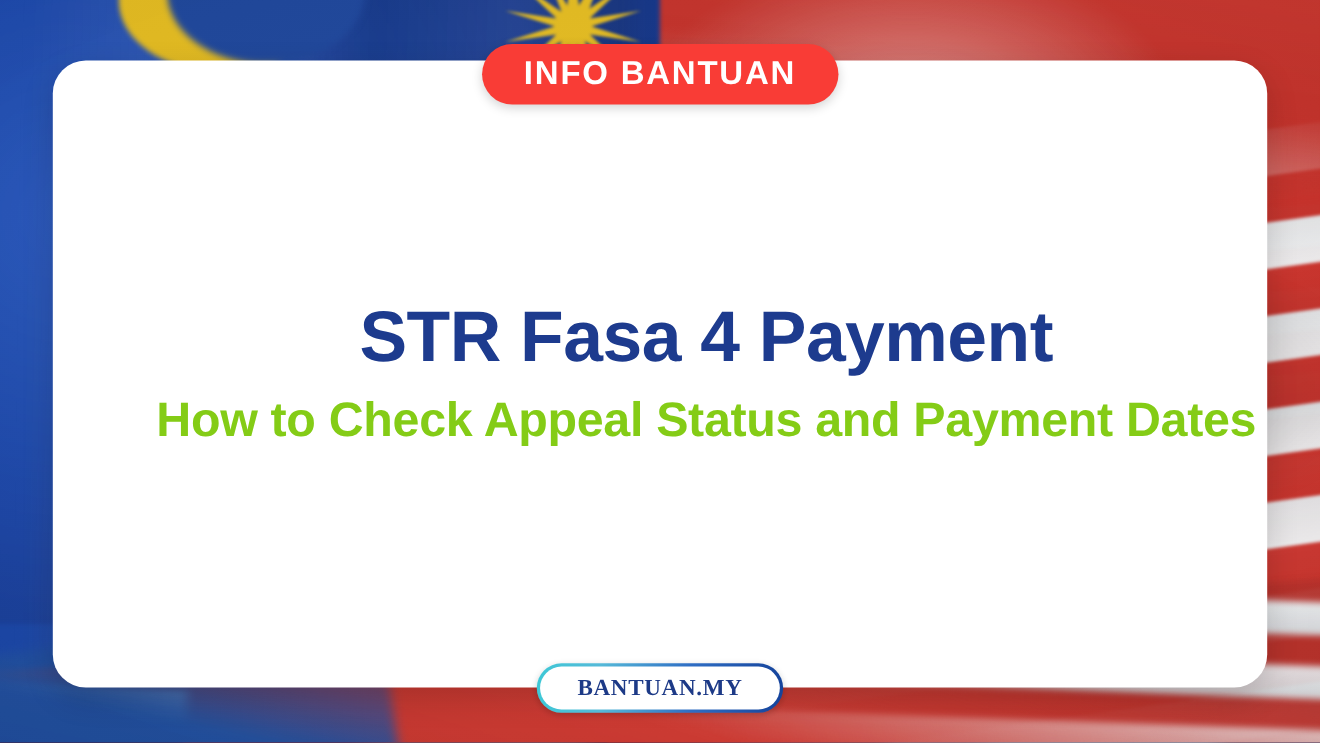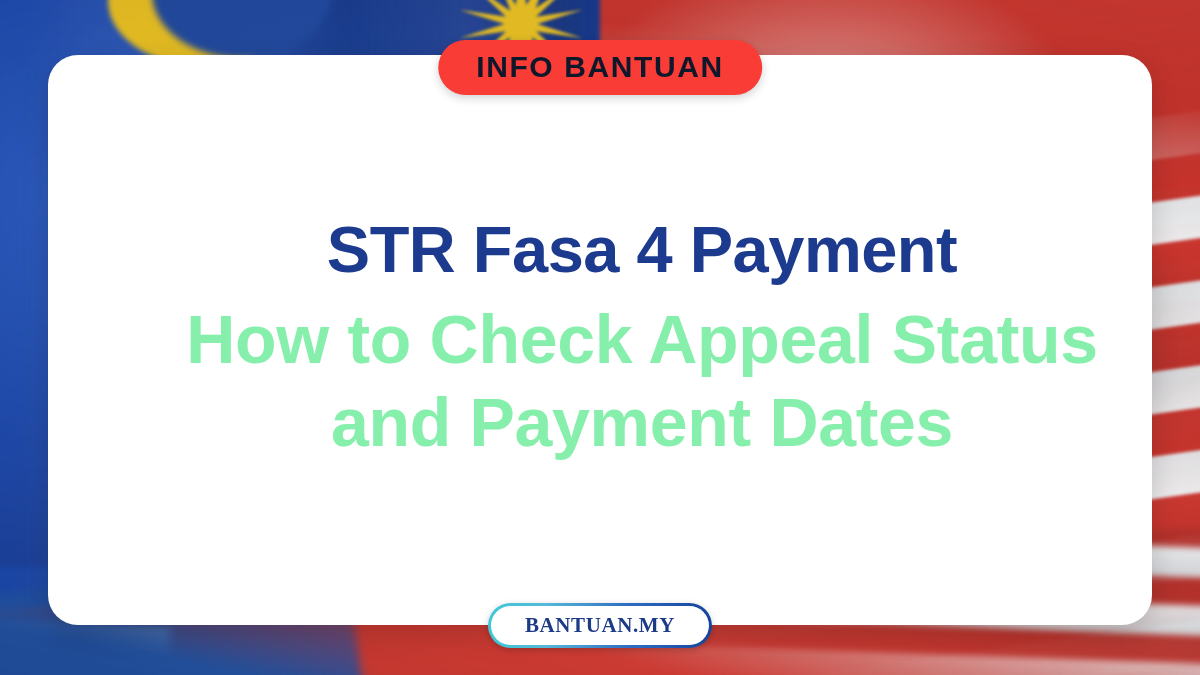--- a/index.html
+++ b/index.html
@@ -211,21 +211,21 @@
     box-shadow: 0 10px 28px rgba(0,0,0,0.16);
   }
 
   
   .badge {
     position: absolute;
     left: 50%;
     transform: translateX(-50%);
     top: 40px;
     background: #f93c36;
-    color: #0f172a;
+    color: #ffffff;
     font-size: 30px;
     font-weight: 700;
     letter-spacing: 1.6px;
     padding: 12px 38px 13px;
     border-radius: 999px;
     white-space: nowrap;
     line-height: 1;
     box-shadow: 0 3px 10px rgba(0,0,0,0.18);
     z-index: 5;
   }
@@ -250,22 +250,22 @@
     color: #1d3b8e;
     font-size: 65px;
     font-weight: 700;
     letter-spacing: -0.5px;
     line-height: 1.06;
     margin: 0 0 14px 0;
     white-space: nowrap;
   }
 
   .subtitle {
-    color: #86efac;
-    font-size: 68px;
+    color: #84cc16;
+    font-size: 44px;
     font-weight: 700;
     letter-spacing: -0.3px;
     line-height: 1.22;
     margin: 0;
     max-width: 1010px;
   }
 
   
   .sitebadge-wrap {
     position: absolute;

